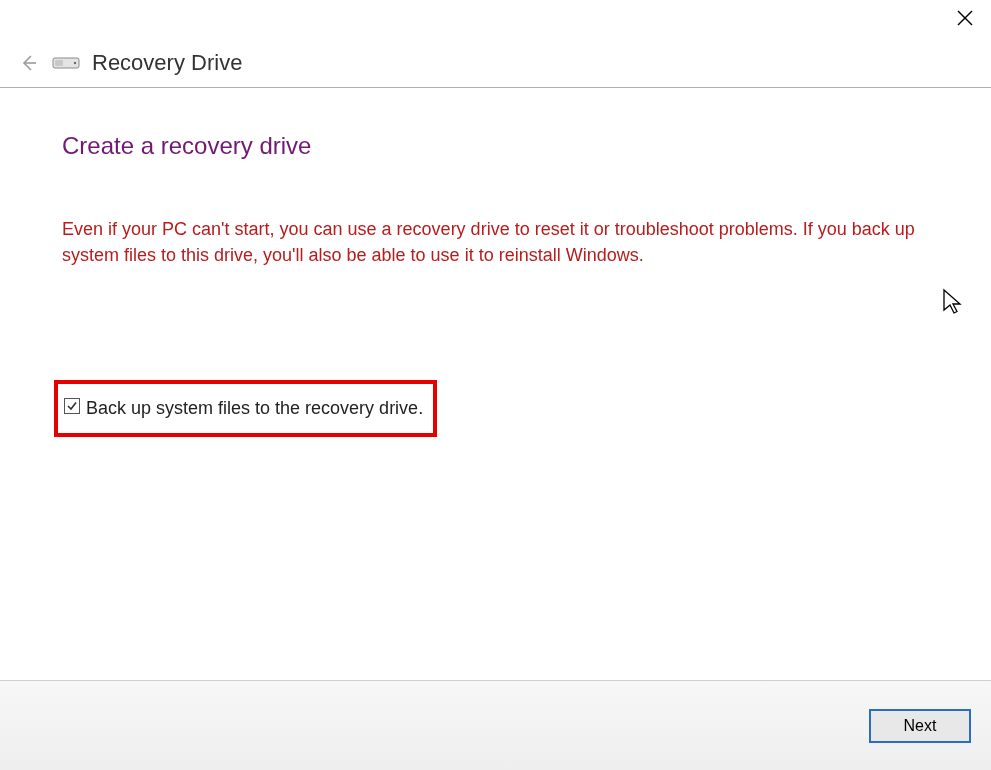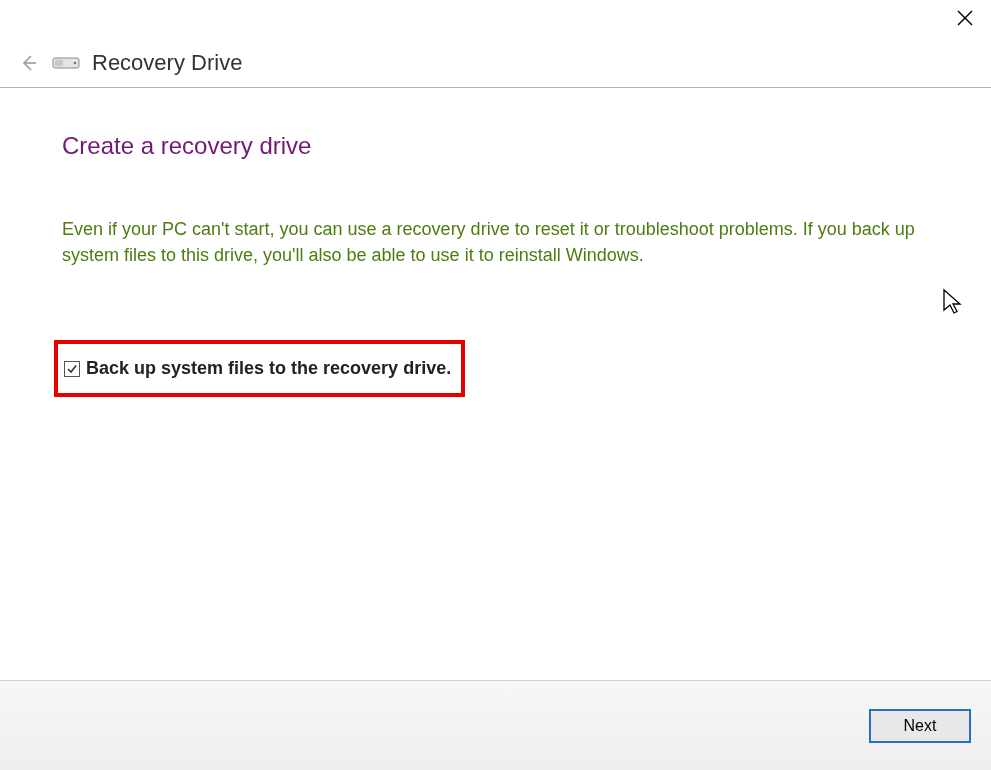--- a/index.html
+++ b/index.html
@@ -66,37 +66,35 @@
       padding: 44px 60px 0 62px;
     }
     .page-heading {
       font-size: 24px;
       color: #701a75;
       font-weight: 400;
       margin-bottom: 56px;
     }
     .description {
       font-size: 18px;
-      color: #4d7c0f;
+      color: #b91c1c;
       line-height: 1.45;
       max-width: 890px;
-      margin-bottom: 72px;
+      margin-bottom: 112px;
     }
     .checkbox-highlight {
       border: 4px solid #e60000;
       display: inline-block;
       padding: 14px 10px 14px 6px;
       margin-left: -8px;
     }
     .checkbox-row {
       display: flex;
-      align-items: center;
       gap: 6px;
       cursor: pointer;
-      font-weight: bold;
     }
     .checkbox-box {
       width: 16px;
       height: 16px;
       border: 1px solid #555;
       display: flex;
       align-items: center;
       justify-content: center;
       background: #fff;
     }

